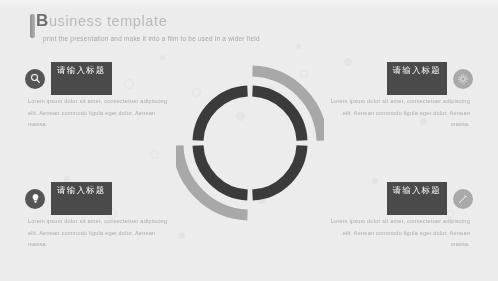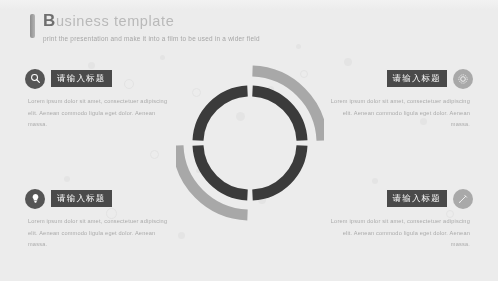--- a/index.html
+++ b/index.html
@@ -43,21 +43,21 @@
     top: 12px;
   }
   .accent-bar {
     position: absolute;
     left: 0; top: 2px;
     width: 5px; height: 24px;
     border-radius: 2px;
     background: linear-gradient(to right, #8e8e8e, #b4b4b4);
   }
   .title {
-    margin-left: 13px;
+    margin-left: 6px;
     font-size: 14.5px;
     letter-spacing: 0.6px;
     color: #b9b9b9;
     line-height: 18px;
     white-space: nowrap;
   }
   .title .cap {
     font-size: 17px;
     font-weight: bold;
     color: #6f6f6f;
@@ -95,21 +95,21 @@
   }
   .icon-circle.dark { background: #555555; }
   .icon-circle.light { background: #a9a9a9; }
   .icon-circle svg { display: block; }
 
   .badge {
     background: #4a4a4a;
     color: #ffffff;
     font-size: 8.5px;
     letter-spacing: 1.2px;
-    padding: 3px 6px 4px 6px;
+    padding: 3px 6px 20px 6px;
     line-height: 10px;
     white-space: nowrap;
     font-family: "DejaVu Sans", "Liberation Sans", sans-serif;
   }
   .block.left .badge { margin-left: 6px; }
   .block.right .badge { margin-right: 6px; }
 
   .body-text {
     margin-top: 7px;
     font-size: 5.6px;

